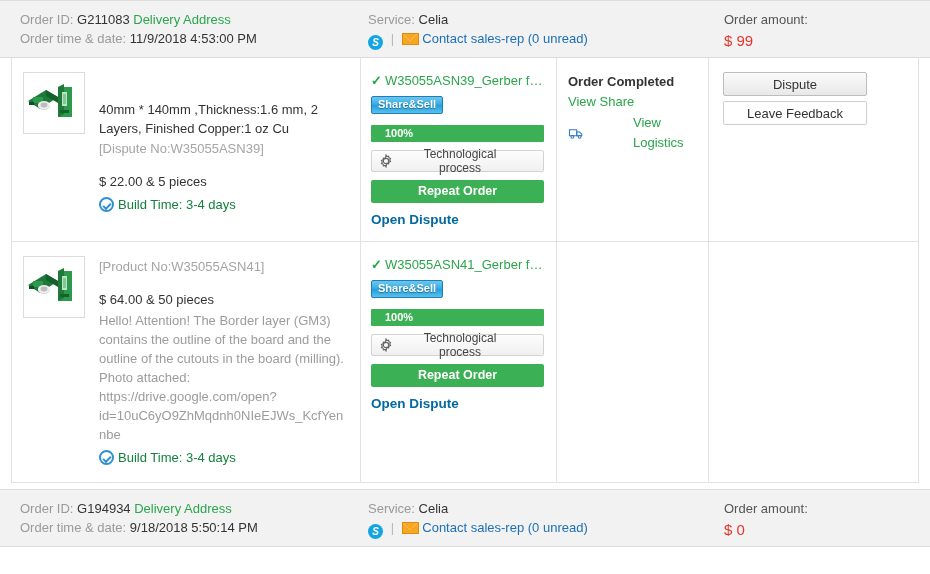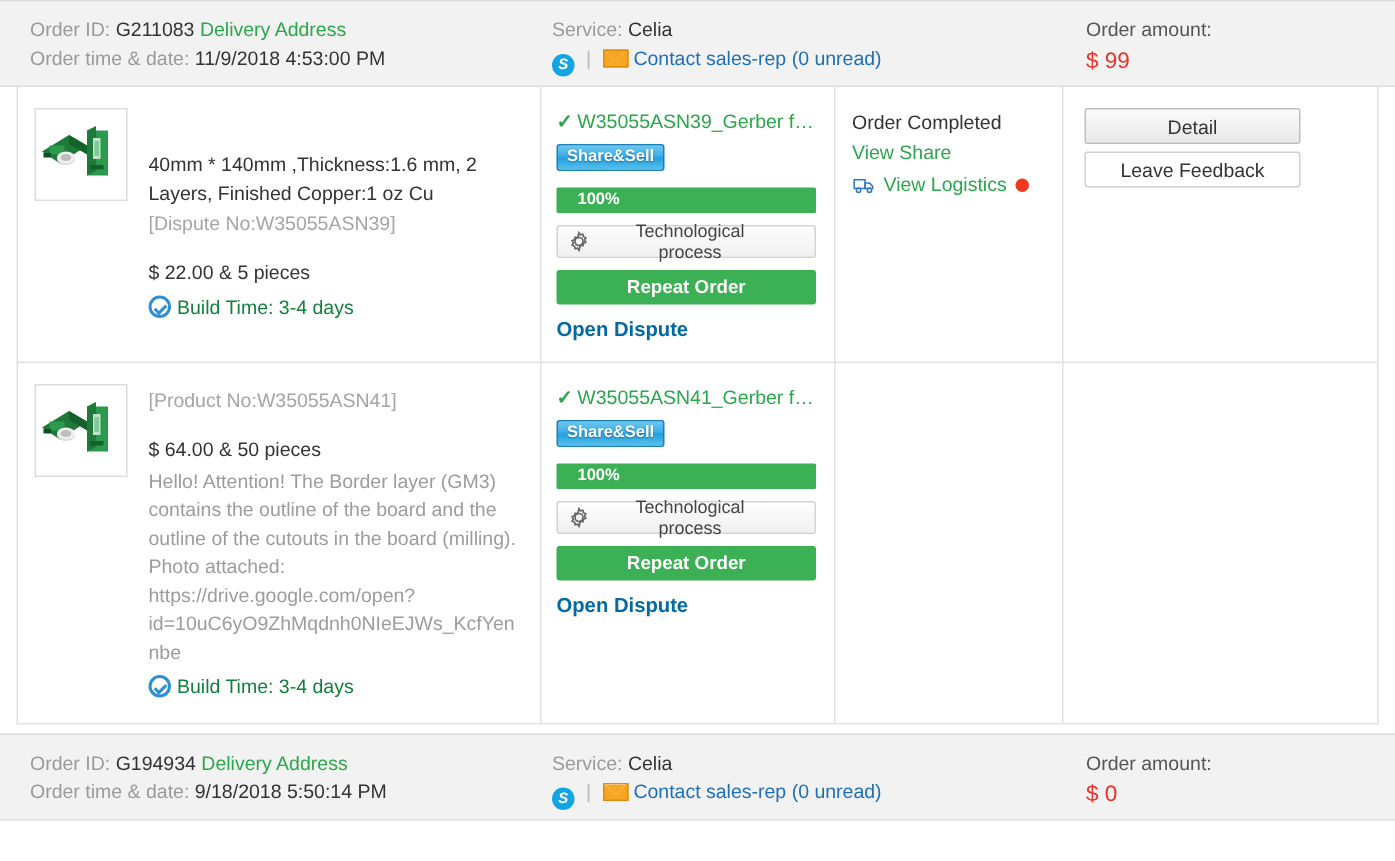--- a/index.html
+++ b/index.html
@@ -168,23 +168,23 @@
     color: #ffffff; font-size: 12.5px; font-weight: bold;
     cursor: pointer;
     line-height: 23px; text-align: center;
   }
   .dispute {
     margin-top: 9px;
     color: #0369a1; font-size: 13.5px; font-weight: bold; cursor: pointer;
   }
 
   
-  .status-text { color: #333333; font-size: 13px; line-height: 20px; }
+  .status-text { color: #333333; font-size: 13px; line-height: 20px; font-weight: bold; }
   .status-link { color: #2aa64b; font-size: 13px; line-height: 20px; cursor: pointer; }
-  .logistics-row { display: flex; align-items: center; line-height: 20px; margin-top: 1px; cursor: pointer; }
+  .logistics-row { display: flex; align-items: center; line-height: 20px; margin-top: 1px; cursor: pointer; gap: 44px; }
   .truck { margin-right: 5px; flex: 0 0 16px; }
   .red-dot { display:inline-block; width: 9px; height: 9px; border-radius: 50%; background: #f13a22; margin-left: 6px; }
 
   
   .btn-invoice {
     display:block; width: 144px; height: 24px;
     background: linear-gradient(to bottom, #fbfbfb, #e8e8e8);
     border: 1px solid #bdbdbd; border-radius: 2px;
     color: #333333; font-size: 13px; text-align:center; line-height: 23px;
     cursor: pointer;
@@ -298,21 +298,21 @@
               <path fill="none" stroke="#2e77c4" stroke-width="1.4" d="M12 6h4l3 3v2h-7z"></path>
               <circle cx="6" cy="12.6" r="2" fill="none" stroke="#2e77c4" stroke-width="1.4"></circle>
               <circle cx="16" cy="12.6" r="2" fill="none" stroke="#2e77c4" stroke-width="1.4"></circle>
             </svg>
             <span class="status-link">View Logistics</span>
             <span class="red-dot"></span>
           </div>
         </div>
 
         <div class="col-actions">
-          <div class="btn-invoice">Detail</div>
+          <div class="btn-invoice">Dispute</div>
           <div class="btn-feedback">Leave Feedback</div>
         </div>
       </div>
 
       <div class="item-row">
         <div class="col-product">
           <div class="thumb">
             <svg width="60" height="60" viewBox="0 0 60 60">
               <rect x="0" y="0" width="60" height="60" fill="#ffffff"></rect>
               <g>

